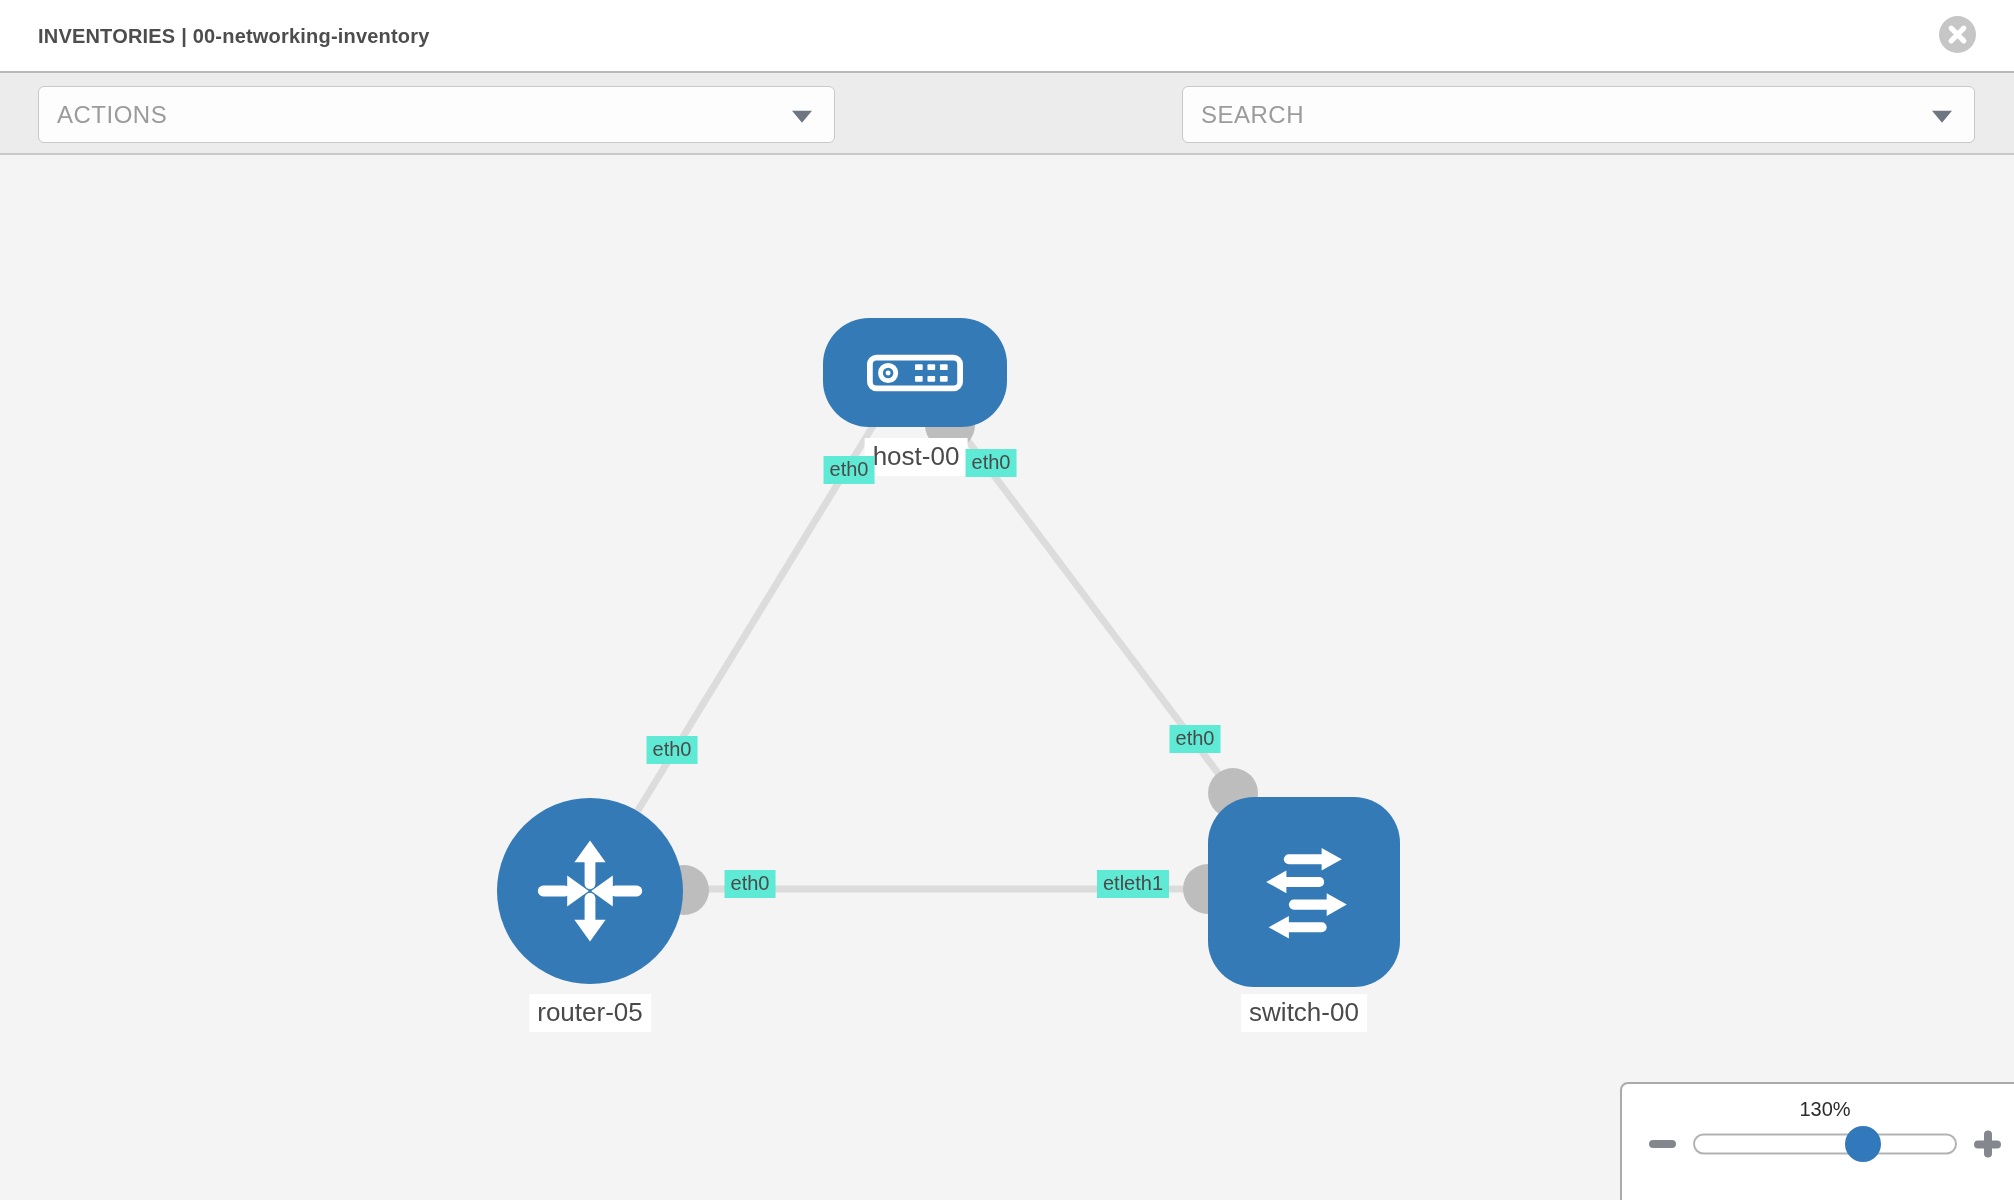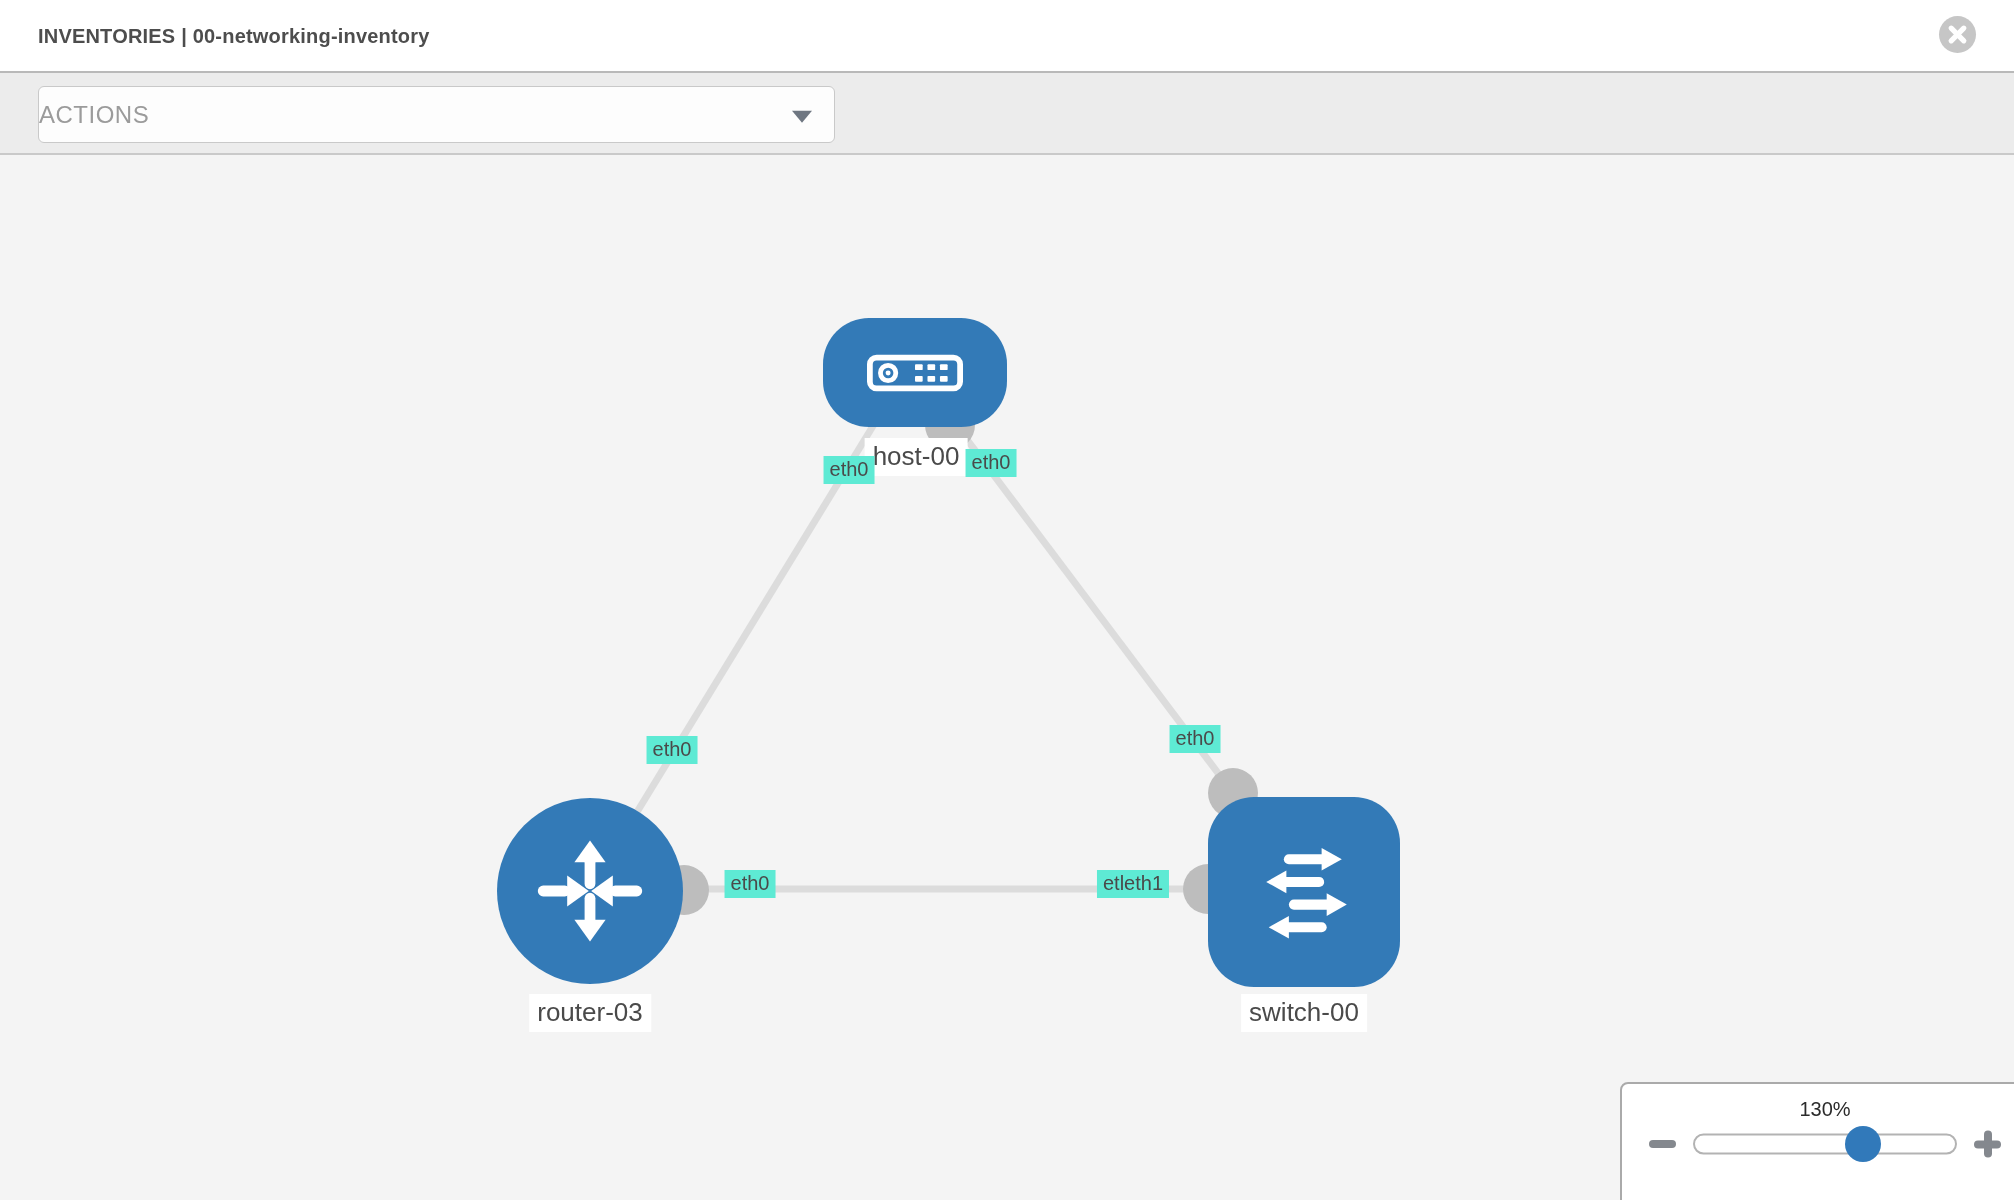--- a/index.html
+++ b/index.html
@@ -14,21 +14,21 @@
                 font-size: 20px; font-weight: bold; color: #4d4d4d; letter-spacing: 0.2px; }
   .close-btn { position: absolute; right: 38px; top: 16px; width: 37px; height: 37px;
                border-radius: 50%; background: #c6c6c6; cursor: pointer;
                display: flex; align-items: center; justify-content: center; }
 
   
   .toolbar { position: absolute; left: 0; top: 73px; width: 100%; height: 82px;
              background: #ececec; border-bottom: 2px solid #c9c9c9; }
   .select-box { position: absolute; top: 13px; height: 57px; background: #fdfdfd;
                 border: 1px solid #c9c9c9; border-radius: 6px; cursor: pointer;
-                display: flex; align-items: center; }
+                display: flex; align-items: center; padding-left: 18px; }
   .select-box .label { font-size: 24px; color: #9b9b9b; letter-spacing: 0.5px; }
   .caret { position: absolute; right: 22px; top: 50%; transform: translateY(-35%);
            width: 0; height: 0; border-left: 10px solid transparent;
            border-right: 10px solid transparent; border-top: 12px solid #6e7681; }
   .tool-icon { position: absolute; top: 96px; cursor: pointer; }
 
   
   .canvas { position: absolute; left: 0; top: 155px; width: 2014px; height: 1045px;
             background: #f4f4f4; }
   .net-svg { position: absolute; left: 0; top: 0; }
@@ -91,20 +91,24 @@
         <path fill="#868c96" d="M507.73 109.1c-2.24-9.03-13.54-12.09-20.12-5.51l-74.36 74.36-67.88-11.31-11.31-67.88 74.36-74.36c6.62-6.62 3.43-17.9-5.66-20.16-47.38-11.74-99.55.91-136.58 37.93-39.64 39.64-50.55 97.1-34.05 147.2L18.74 402.76c-24.99 24.99-24.99 65.51 0 90.5 24.99 24.99 65.51 24.99 90.5 0l213.21-213.21c50.12 16.71 107.47 5.68 147.37-34.22 37.07-37.07 49.7-89.32 37.91-136.73zM64 472c-13.25 0-24-10.75-24-24 0-13.26 10.75-24 24-24s24 10.74 24 24c0 13.25-10.75 24-24 24z"></path>
       </svg>
     </div>
 
     <div class="tool-icon" style="left:1112px;">
       <svg width="40" height="40" viewBox="0 0 512 512" style="transform:scaleX(-1);">
         <path fill="#868c96" d="M512 176.001C512 273.203 433.202 352 336 352c-11.22 0-22.19-1.062-32.827-3.069l-24.012 27.014A23.999 23.999 0 0 1 261.223 384H224v40c0 13.255-10.745 24-24 24h-40v40c0 13.255-10.745 24-24 24H24c-13.255 0-24-10.745-24-24v-78.059c0-6.365 2.529-12.47 7.029-16.971l161.802-161.802C163.108 213.814 160 195.271 160 176 160 78.798 238.797.001 335.999 0 433.488-.001 512 78.511 512 176.001zM336 128c0 26.51 21.49 48 48 48s48-21.49 48-48-21.49-48-48-48-48 21.49-48 48z"></path>
       </svg>
     </div>
 
+    <div class="select-box" style="left:1182px; width:793px;">
+      <span class="label">SEARCH</span>
+      <span class="caret"></span>
+    </div>
   </div>
 
   <div class="canvas">
 
     <svg class="net-svg" width="2014" height="1045" viewBox="0 0 2014 1045">
       <line x1="884" y1="253" x2="637" y2="657" stroke="#dcdcdc" stroke-width="7"></line>
       <line x1="950" y1="262" x2="1233" y2="638" stroke="#dcdcdc" stroke-width="7"></line>
       <line x1="684" y1="734" x2="1208" y2="734" stroke="#dcdcdc" stroke-width="7"></line>
       <circle cx="950" cy="270" r="25" fill="#bdbdbd"></circle>
       <circle cx="684" cy="735" r="25" fill="#bdbdbd"></circle>
@@ -150,21 +154,21 @@
           <polygon points="36,33 36,51 20,42" stroke="none"></polygon>
           <line x1="42" y1="60" x2="70" y2="60"></line>
           <polygon points="68,51 68,69 84,60" stroke="none"></polygon>
           <line x1="64" y1="78" x2="36" y2="78"></line>
           <polygon points="38,69 38,87 22,78" stroke="none"></polygon>
         </g>
       </svg>
     </div>
 
     <div class="node-label" style="left:916px; top:302px;">host-00</div>
-    <div class="node-label" style="left:590px; top:858px;">router-03</div>
+    <div class="node-label" style="left:590px; top:858px;">router-05</div>
     <div class="node-label" style="left:1304px; top:858px;">switch-00</div>
 
     <div class="iface-label" style="left:849px;  top:315px;">eth0</div>
     <div class="iface-label" style="left:991px;  top:308px;">eth0</div>
     <div class="iface-label" style="left:672px;  top:595px;">eth0</div>
     <div class="iface-label" style="left:1195px; top:584px;">eth0</div>
     <div class="iface-label" style="left:750px;  top:729px;">eth0</div>
     <div class="iface-label" style="left:1133px; top:729px;">etleth1</div>
 
     <div class="zoom-panel">

